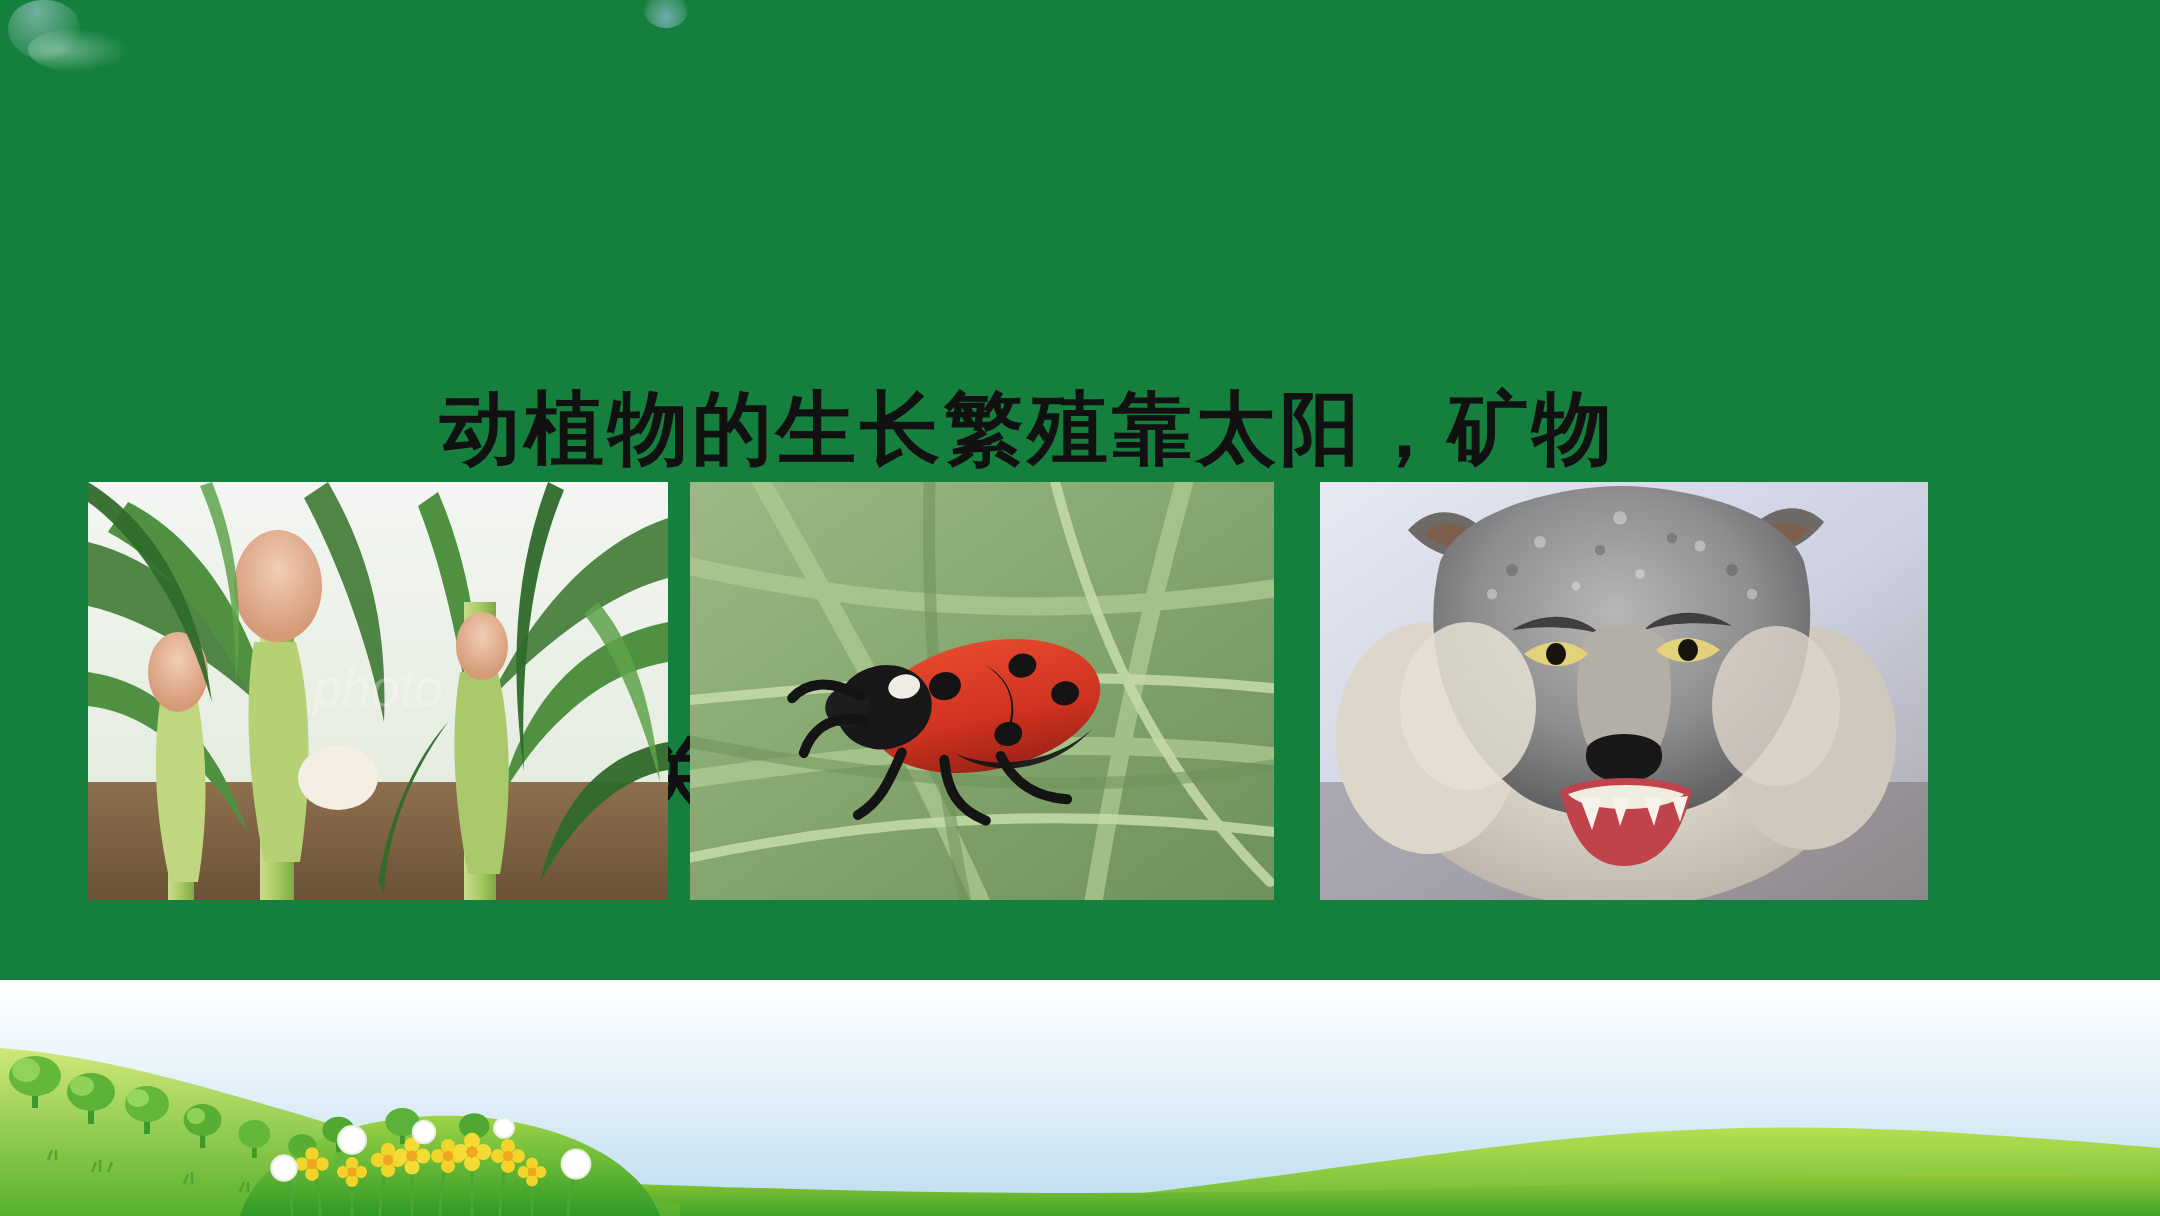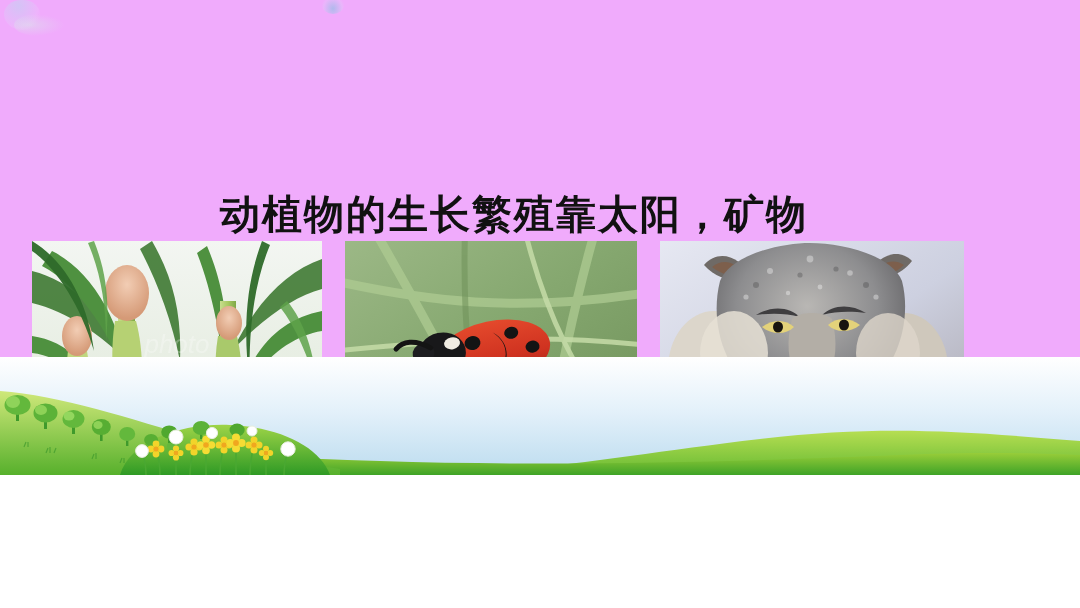--- a/index.html
+++ b/index.html
@@ -5,22 +5,22 @@
 <style>
   * { margin:0; padding:0; box-sizing:border-box; }
   html,body{
     width:1080px; height:608px;
     background:#ffffff;
     font-family:"Liberation Serif", "DejaVu Serif", serif;
     overflow:hidden;
   }
   .slide{
     position:relative;
-    width:1080px; height:475px;
-    background:#f0abfc;
+    width:1080px; height:608px;
+    background:#15803d;
     overflow:hidden;
   }
 
   
   .top-deco{
     position:absolute; top:0; left:0; width:1080px; height:40px;
     pointer-events:none;
   }
   .top-deco .blob-a{
     position:absolute; left:4px; top:0px; width:36px; height:30px;
@@ -59,21 +59,21 @@
     position:absolute; left:32px; top:241px;
     width:932px; height:210px;
   }
   .photo{
     position:absolute; top:0;
     overflow:hidden;
     background:#dfe3e0;
   }
   .photo svg{ display:block; width:100%; height:100%; }
 
-  #photo-corn  { left:0px;   width:290px; height:209px; }
+  #photo-corn  { left:12px;   width:290px; height:209px; }
   #photo-beetle{ left:313px; width:292px; height:209px; }
   #photo-wolf  { left:628px; width:304px; height:209px; }
 
   
   .bottom-deco{
     position:absolute; left:0; bottom:0; width:1080px; height:118px;
   }
   .bottom-deco svg{ display:block; width:1080px; height:118px; }
 </style>
 </head>

